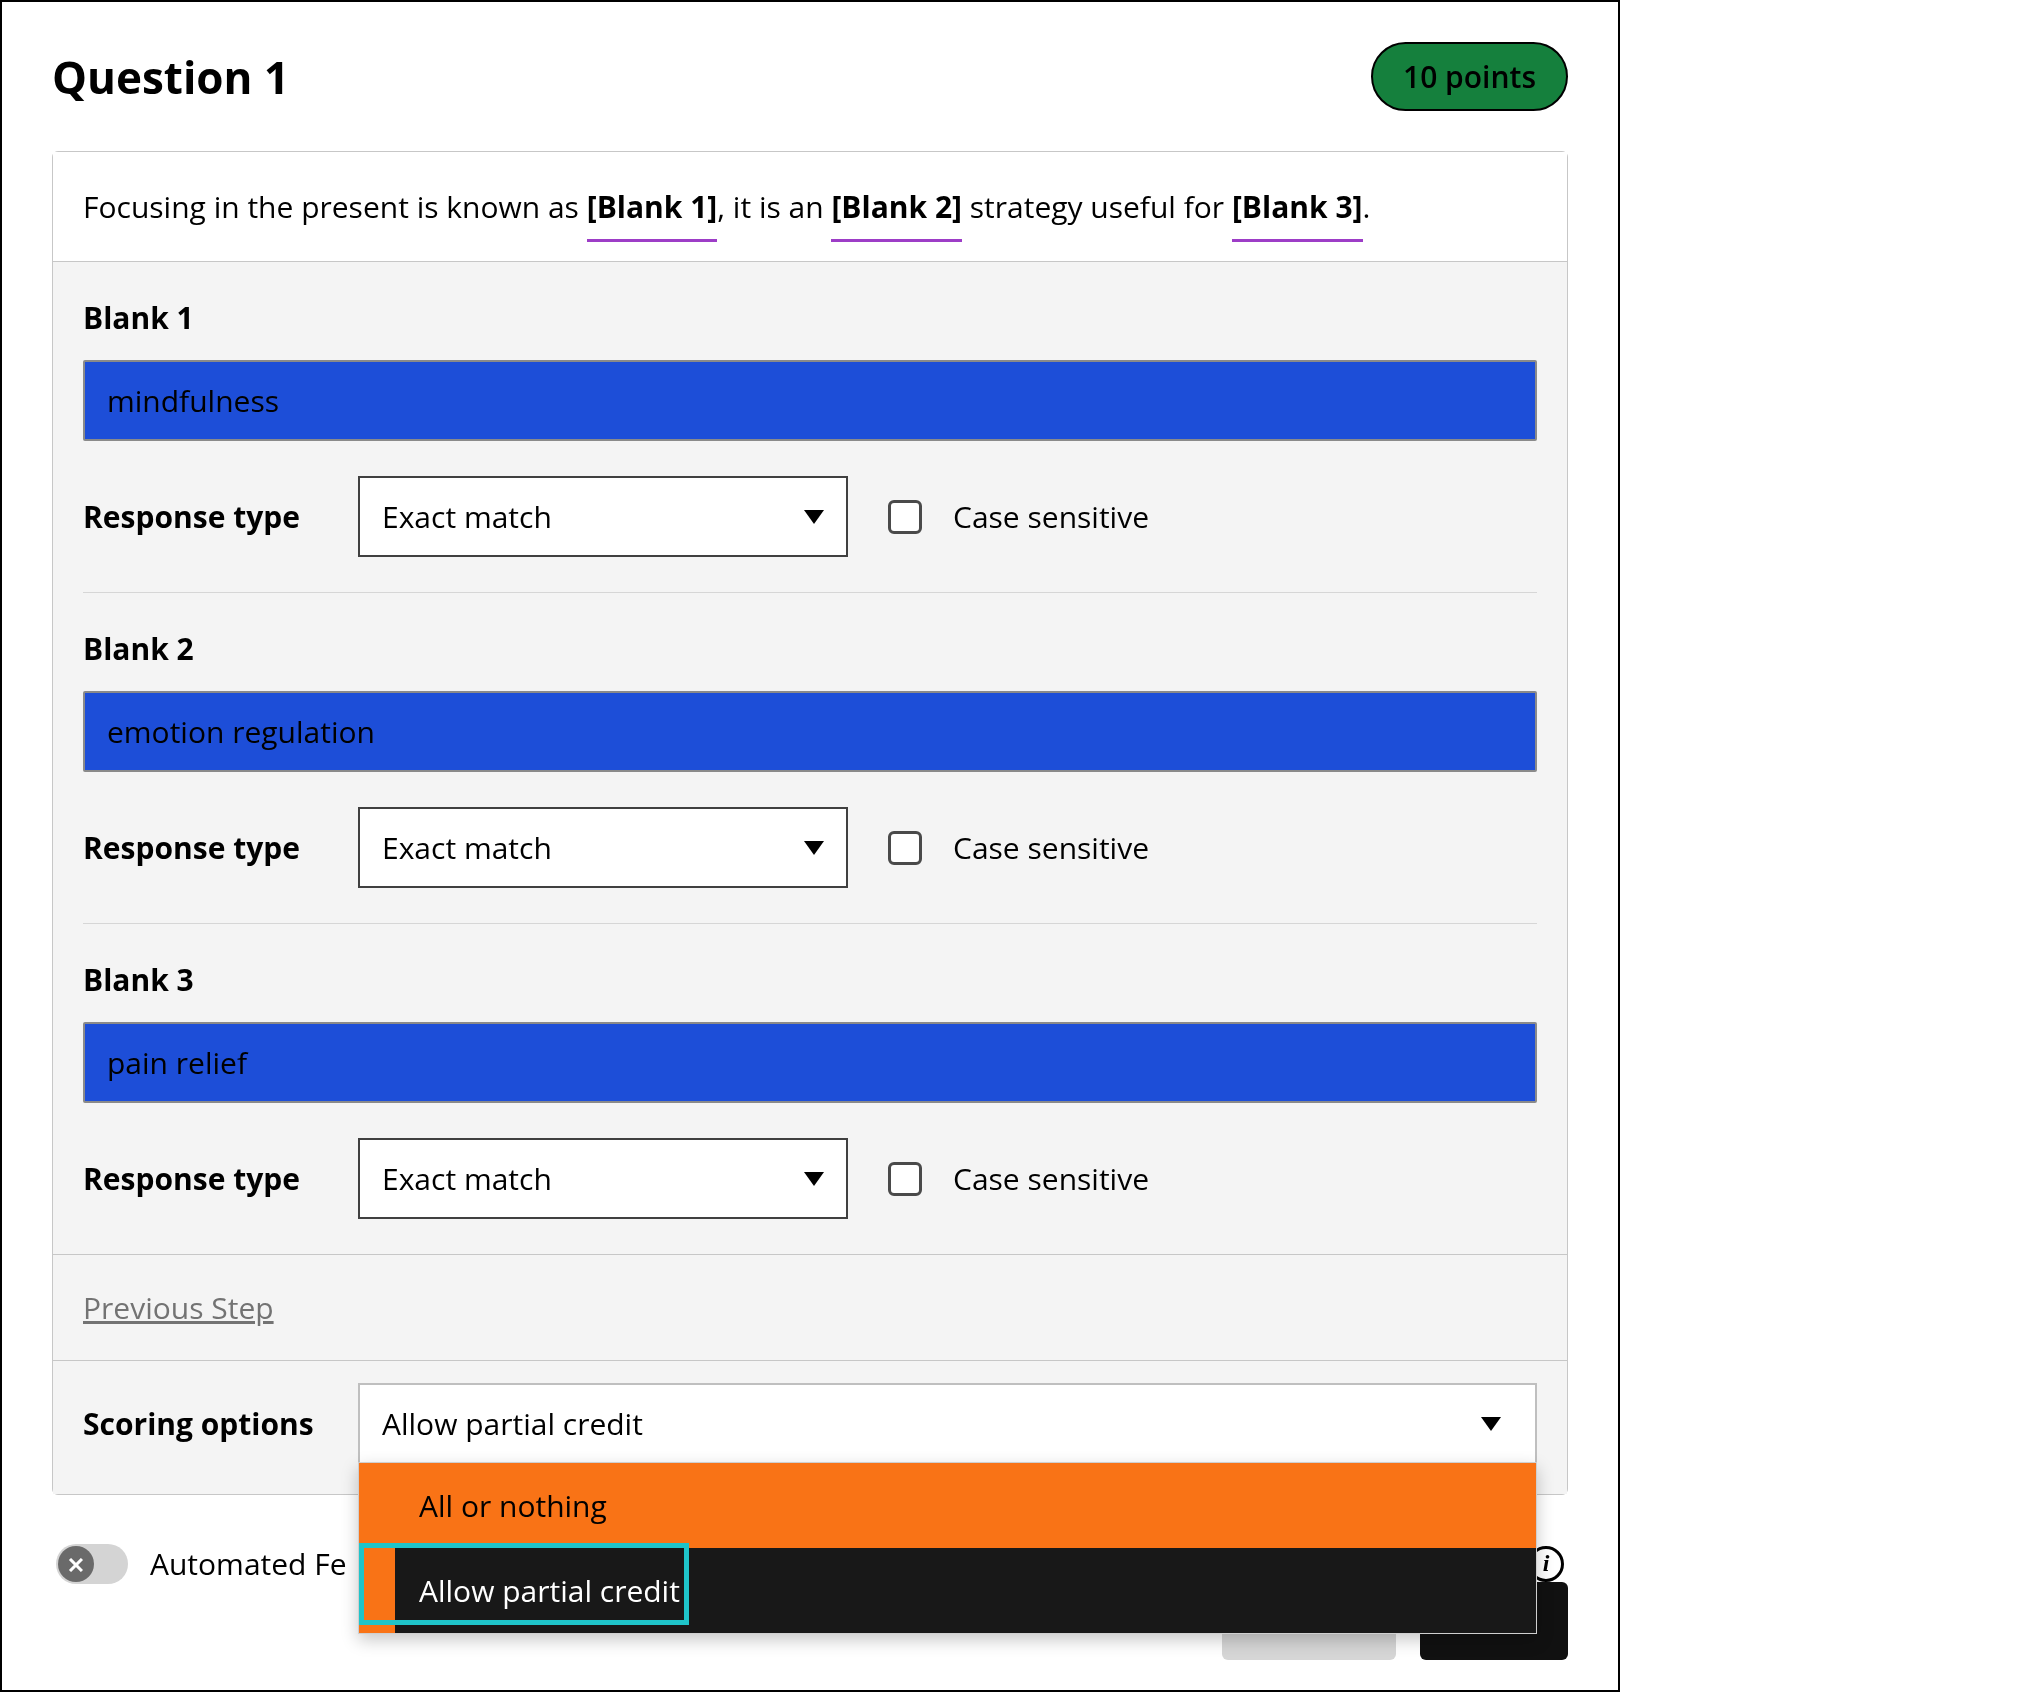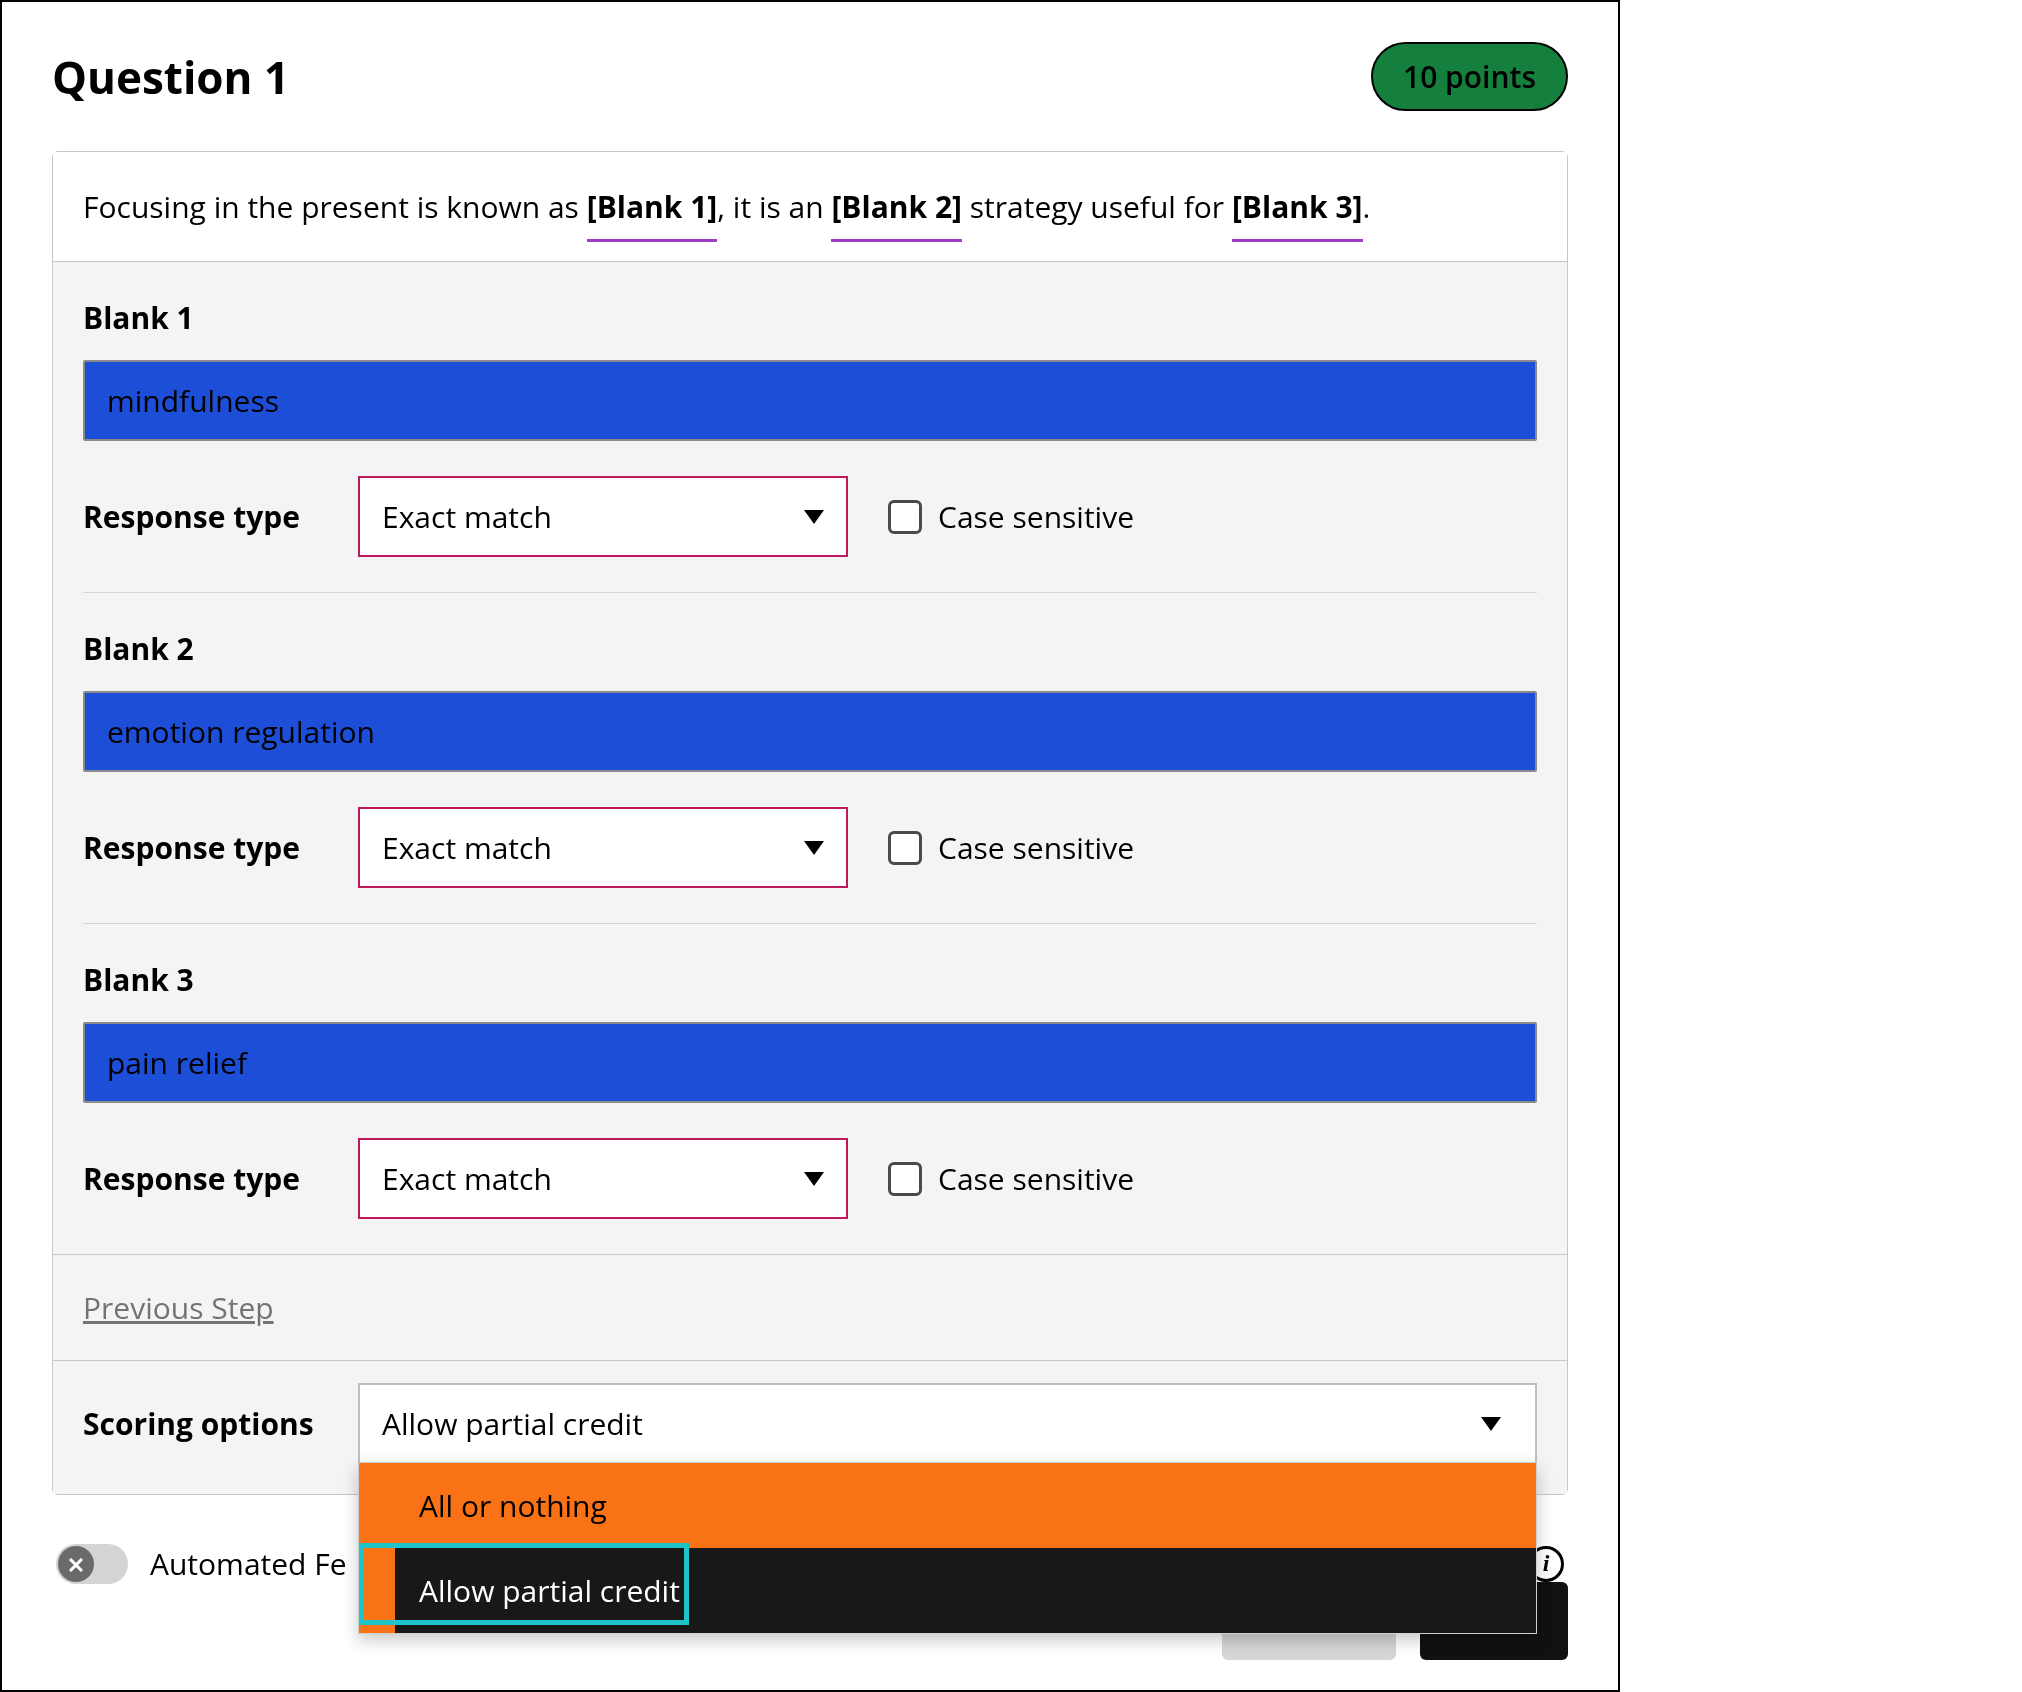--- a/index.html
+++ b/index.html
@@ -87,39 +87,39 @@
     margin-top: 35px;
   }
   .rt-label {
     font-weight: 700;
     font-size: 30px;
     min-width: 235px;
   }
   .select {
     position: relative;
     background: #fff;
-    border: 2px solid #be185d;
+    border: 2px solid #404040;
     padding: 18px 22px;
     width: 490px;
     font-size: 30px;
     display: flex;
     justify-content: space-between;
     align-items: center;
     cursor: pointer;
   }
   .select .caret {
     width: 0; height: 0;
     border-left: 10px solid transparent;
     border-right: 10px solid transparent;
     border-top: 14px solid #000;
   }
   .chk-wrap {
     display: flex;
     align-items: center;
-    gap: 16px;
+    gap: 31px;
     cursor: pointer;
   }
   .chk {
     width: 34px; height: 34px;
     border: 3px solid #4a4a4a;
     border-radius: 6px;
     background: #fff;
   }
   .chk-label {
     font-size: 30px;

